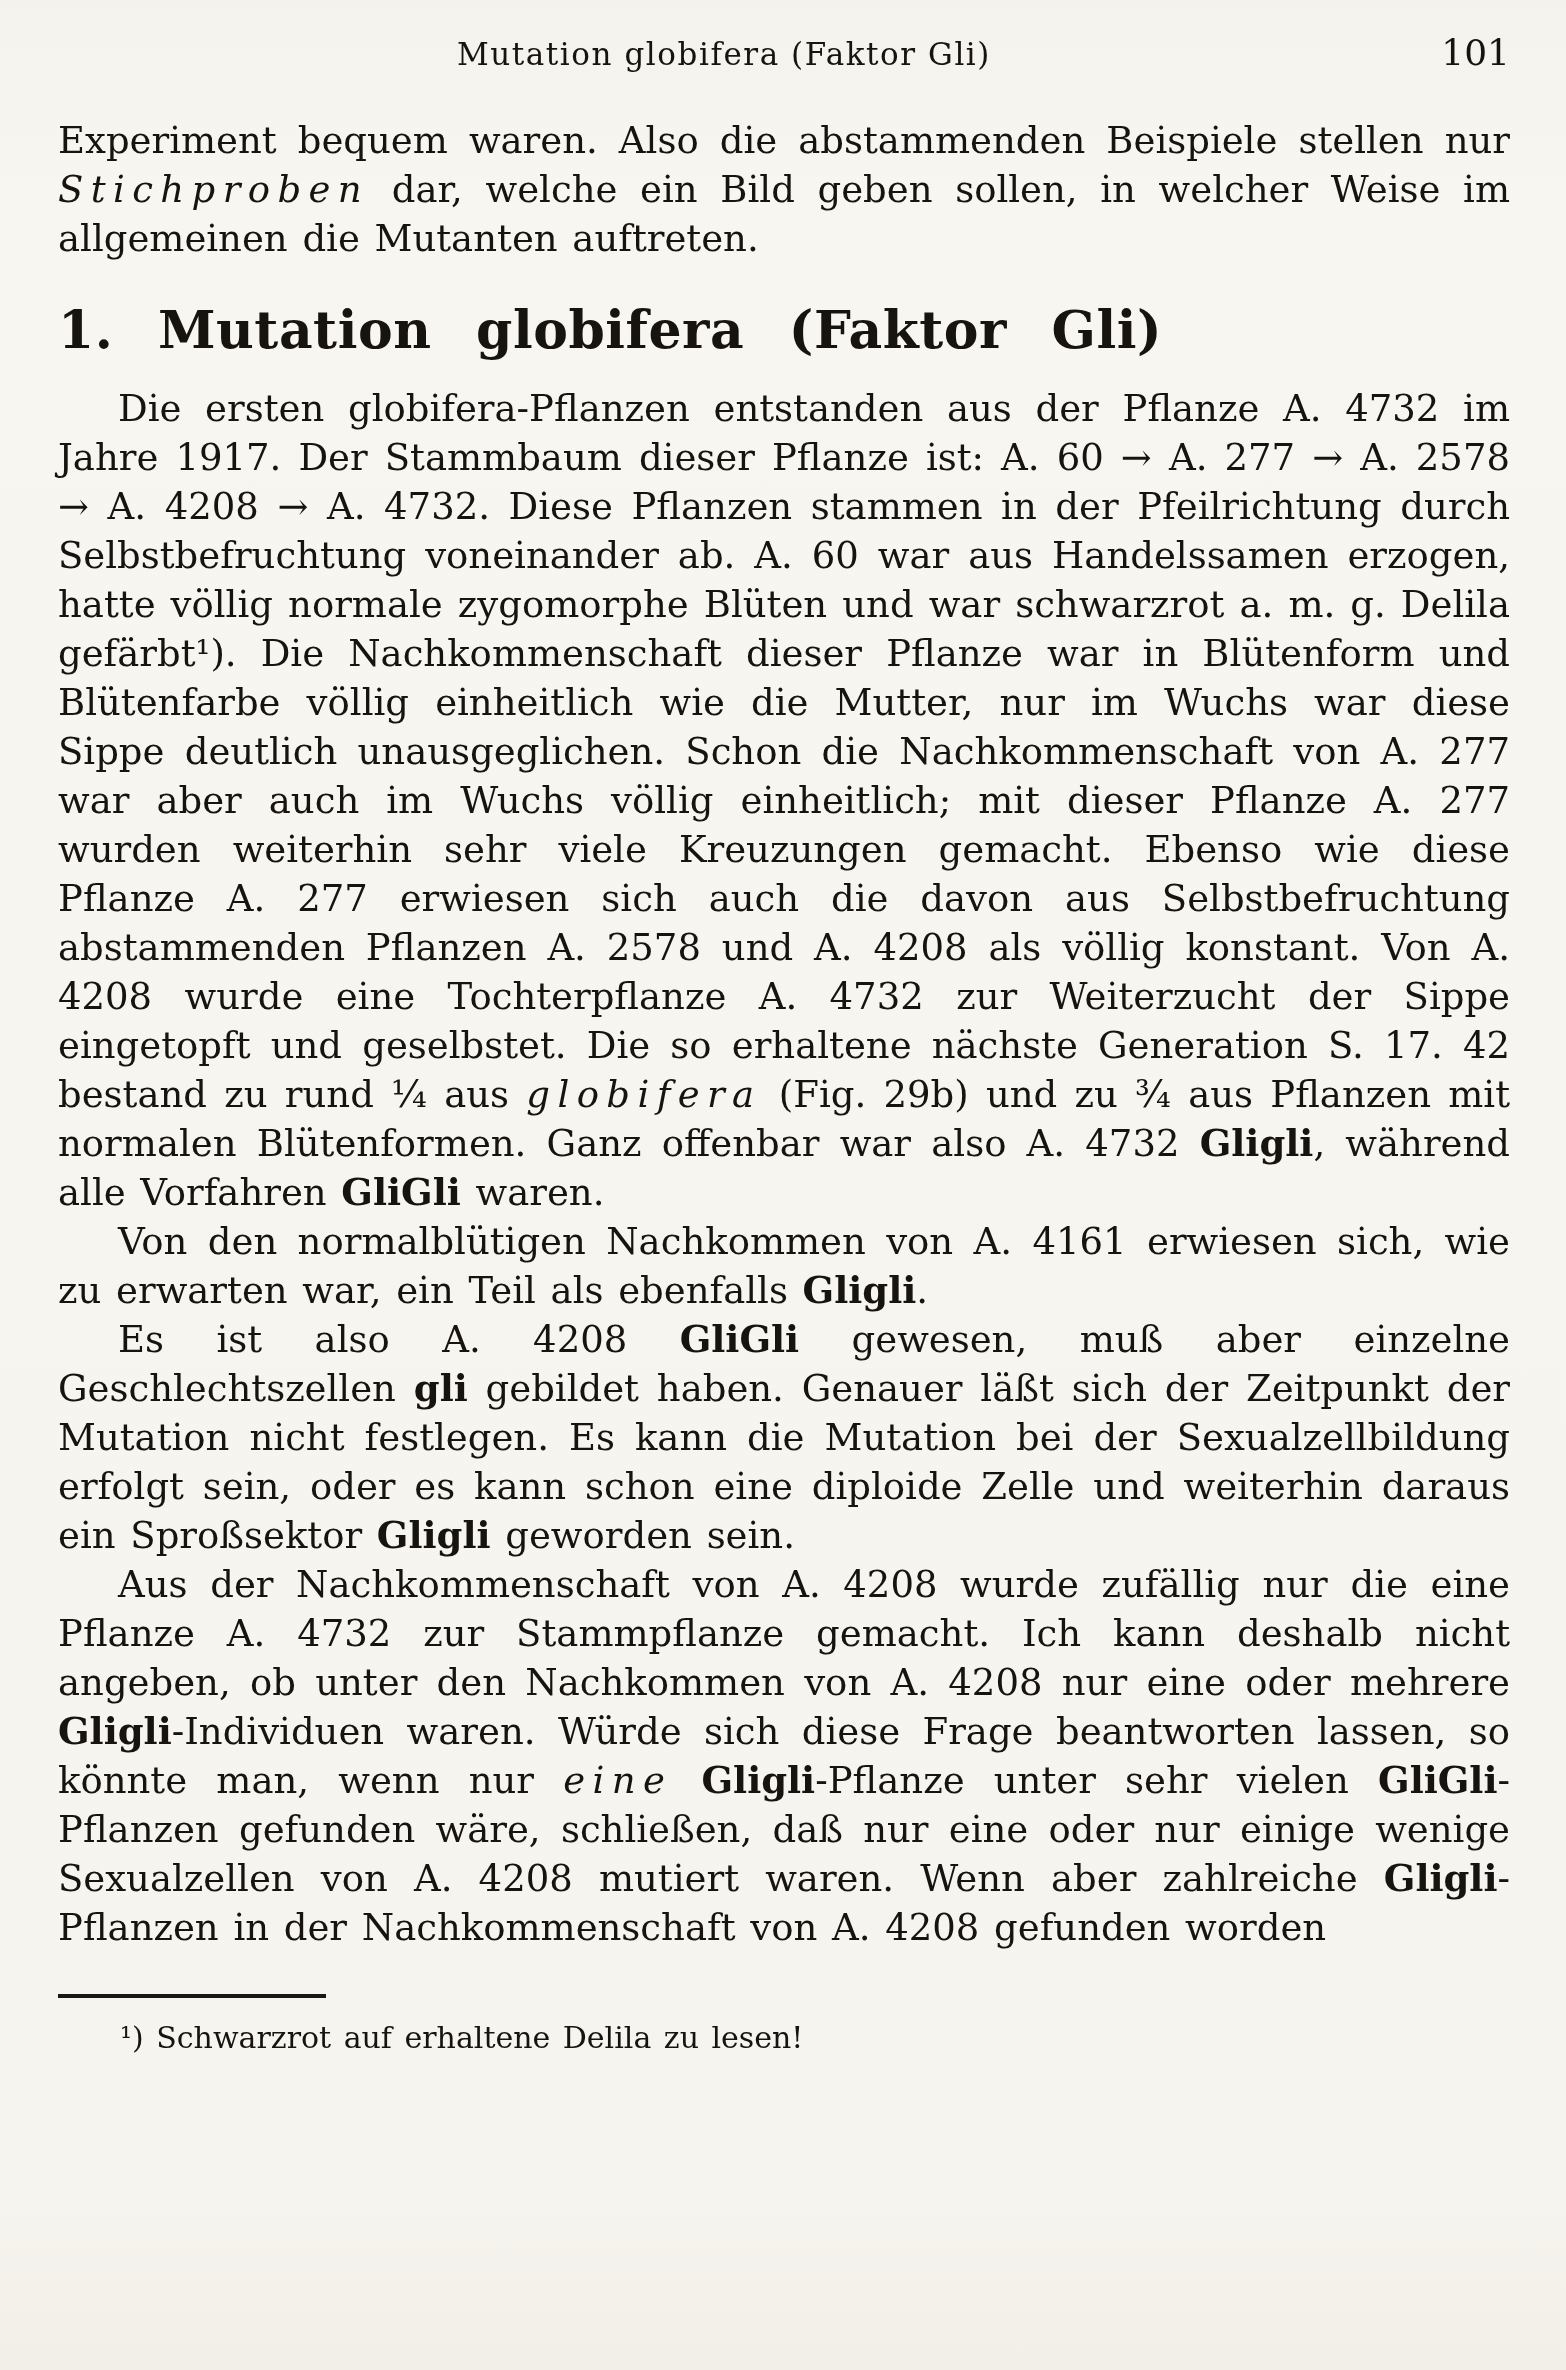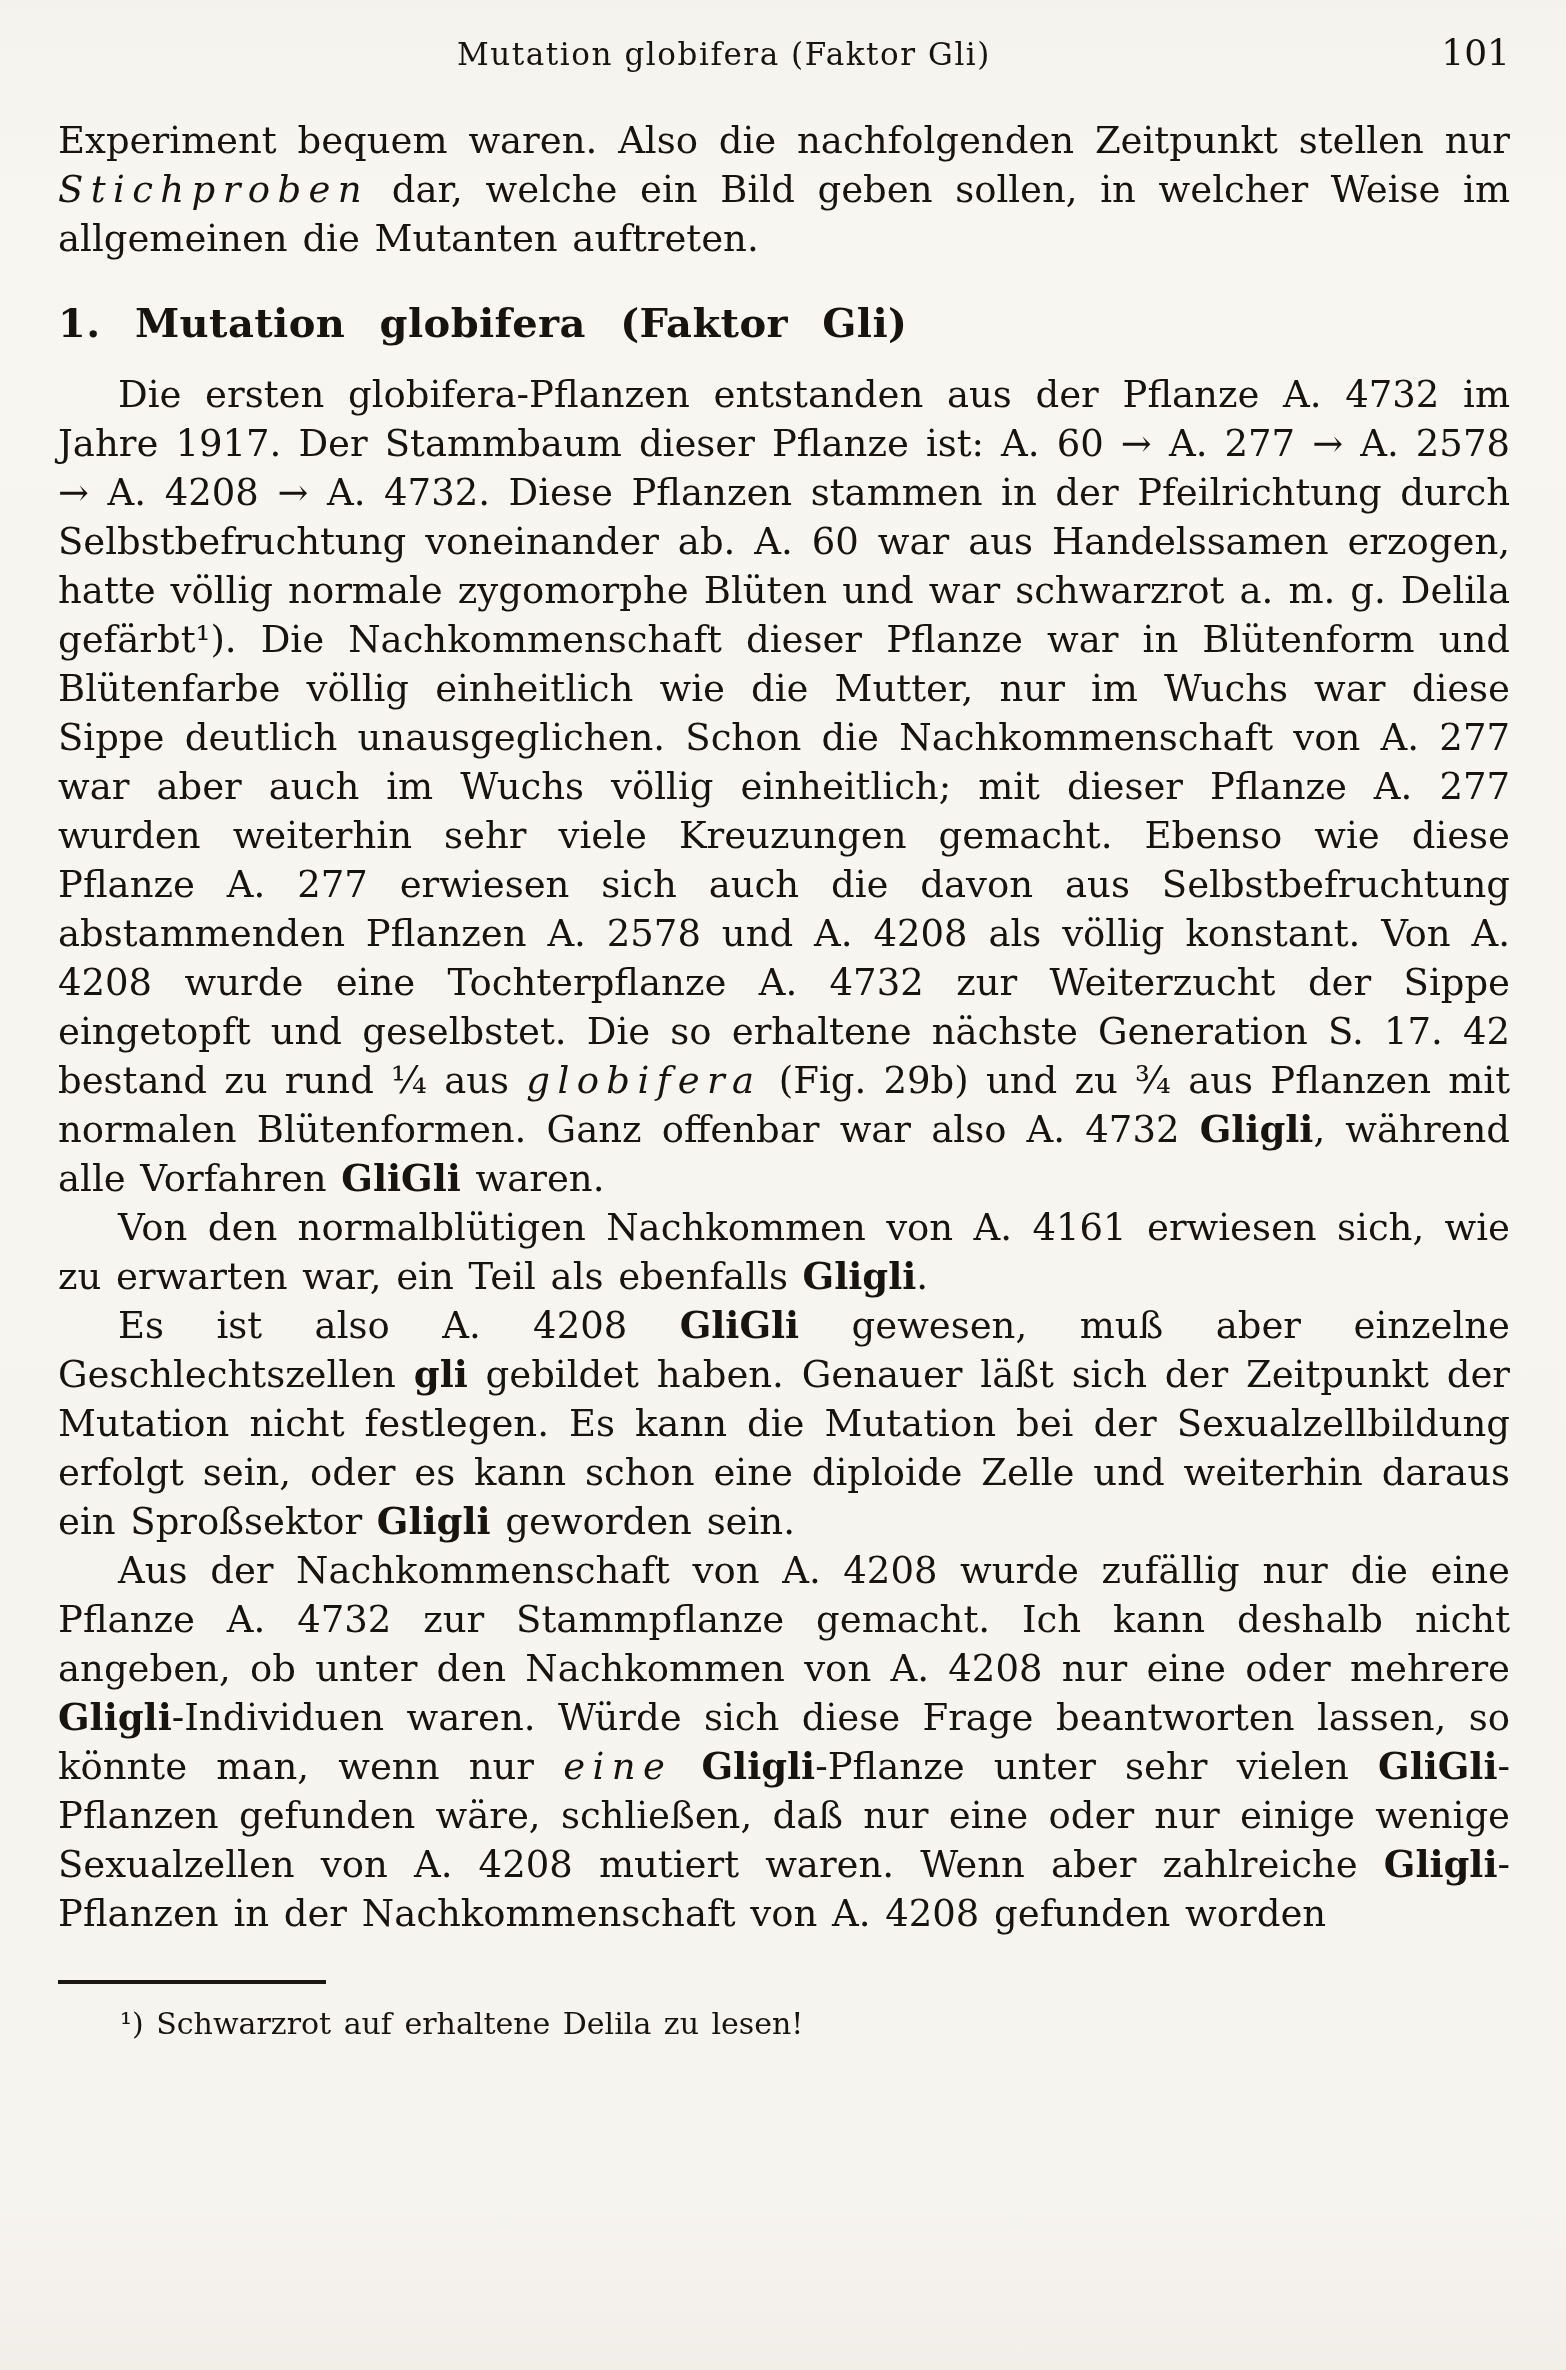--- a/index.html
+++ b/index.html
@@ -46,21 +46,21 @@
     font-size: 37px;
     line-height: 49px;
     text-align: justify;
     hyphens: none;
     word-spacing: 0.08em;
   }
   .para.indent { text-indent: 60px; }
 
   .section-heading {
     margin: 36px 0 24px 0;
-    font-size: 40px;
+    font-size: 52px;
     font-weight: 700;
     word-spacing: 0.5em;
     letter-spacing: 0.01em;
   }
 
   .seg-b  { font-weight: 700; }
   .seg-sp { letter-spacing: 0.2em; font-style: italic; }
 
   
   .footnote-area { margin-top: 42px; }
@@ -82,21 +82,21 @@
 
 <div class="page" style="color: rgb(23, 19, 14);">
 
   <header class="running-head">
     <span class="head-title">Mutation globifera (Faktor Gli)</span>
     <span class="head-page">101</span>
   </header>
 
   <main class="text-block">
 
-    <p class="para"><span>Experiment bequem waren. Also die nachfolgenden Zeitpunkt stellen nur </span><span class="seg-sp">Stichproben</span><span> dar, welche ein Bild geben sollen, in welcher Weise im allgemeinen die Mutanten auftreten.</span></p>
+    <p class="para"><span>Experiment bequem waren. Also die abstammenden Beispiele stellen nur </span><span class="seg-sp">Stichproben</span><span> dar, welche ein Bild geben sollen, in welcher Weise im allgemeinen die Mutanten auftreten.</span></p>
 
     <h2 class="section-heading">1. Mutation globifera (Faktor Gli)</h2>
 
     <p class="para indent"><span>Die ersten globifera-Pflanzen entstanden aus der Pflanze A. 4732 im Jahre 1917. Der Stammbaum dieser Pflanze ist: A. 60 → A. 277 → A. 2578 → A. 4208 → A. 4732. Diese Pflanzen stammen in der Pfeilrichtung durch Selbstbefruchtung voneinander ab. A. 60 war aus Handelssamen erzogen, hatte völlig normale zygomorphe Blüten und war schwarzrot a. m. g. Delila gefärbt¹). Die Nachkommenschaft dieser Pflanze war in Blütenform und Blütenfarbe völlig einheitlich wie die Mutter, nur im Wuchs war diese Sippe deutlich unausgeglichen. Schon die Nachkommenschaft von A. 277 war aber auch im Wuchs völlig einheitlich; mit dieser Pflanze A. 277 wurden weiterhin sehr viele Kreuzungen gemacht. Ebenso wie diese Pflanze A. 277 erwiesen sich auch die davon aus Selbstbefruchtung abstammenden Pflanzen A. 2578 und A. 4208 als völlig konstant. Von A. 4208 wurde eine Tochterpflanze A. 4732 zur Weiterzucht der Sippe eingetopft und geselbstet. Die so erhaltene nächste Generation S. 17. 42 bestand zu rund ¼ aus </span><span class="seg-sp">globifera</span><span> (Fig. 29b) und zu ¾ aus Pflanzen mit normalen Blütenformen. Ganz offenbar war also A. 4732 </span><span class="seg-b">Gligli</span><span>, während alle Vorfahren </span><span class="seg-b">GliGli</span><span> waren.</span></p>
 
     <p class="para indent"><span>Von den normalblütigen Nachkommen von A. 4161 erwiesen sich, wie zu erwarten war, ein Teil als ebenfalls </span><span class="seg-b">Gligli</span><span>.</span></p>
 
     <p class="para indent"><span>Es ist also A. 4208 </span><span class="seg-b">GliGli</span><span> gewesen, muß aber einzelne Geschlechtszellen </span><span class="seg-b">gli</span><span> gebildet haben. Genauer läßt sich der Zeitpunkt der Mutation nicht festlegen. Es kann die Mutation bei der Sexualzellbildung erfolgt sein, oder es kann schon eine diploide Zelle und weiterhin daraus ein Sproßsektor </span><span class="seg-b">Gligli</span><span> geworden sein.</span></p>
 
     <p class="para indent"><span>Aus der Nachkommenschaft von A. 4208 wurde zufällig nur die eine Pflanze A. 4732 zur Stammpflanze gemacht. Ich kann deshalb nicht angeben, ob unter den Nachkommen von A. 4208 nur eine oder mehrere </span><span class="seg-b">Gligli</span><span>-Individuen waren. Würde sich diese Frage beantworten lassen, so könnte man, wenn nur </span><span class="seg-sp">eine</span><span> </span><span class="seg-b">Gligli</span><span>-Pflanze unter sehr vielen </span><span class="seg-b">GliGli</span><span>-Pflanzen gefunden wäre, schließen, daß nur eine oder nur einige wenige Sexualzellen von A. 4208 mutiert waren. Wenn aber zahlreiche </span><span class="seg-b">Gligli</span><span>-Pflanzen in der Nachkommenschaft von A. 4208 gefunden worden</span></p>

